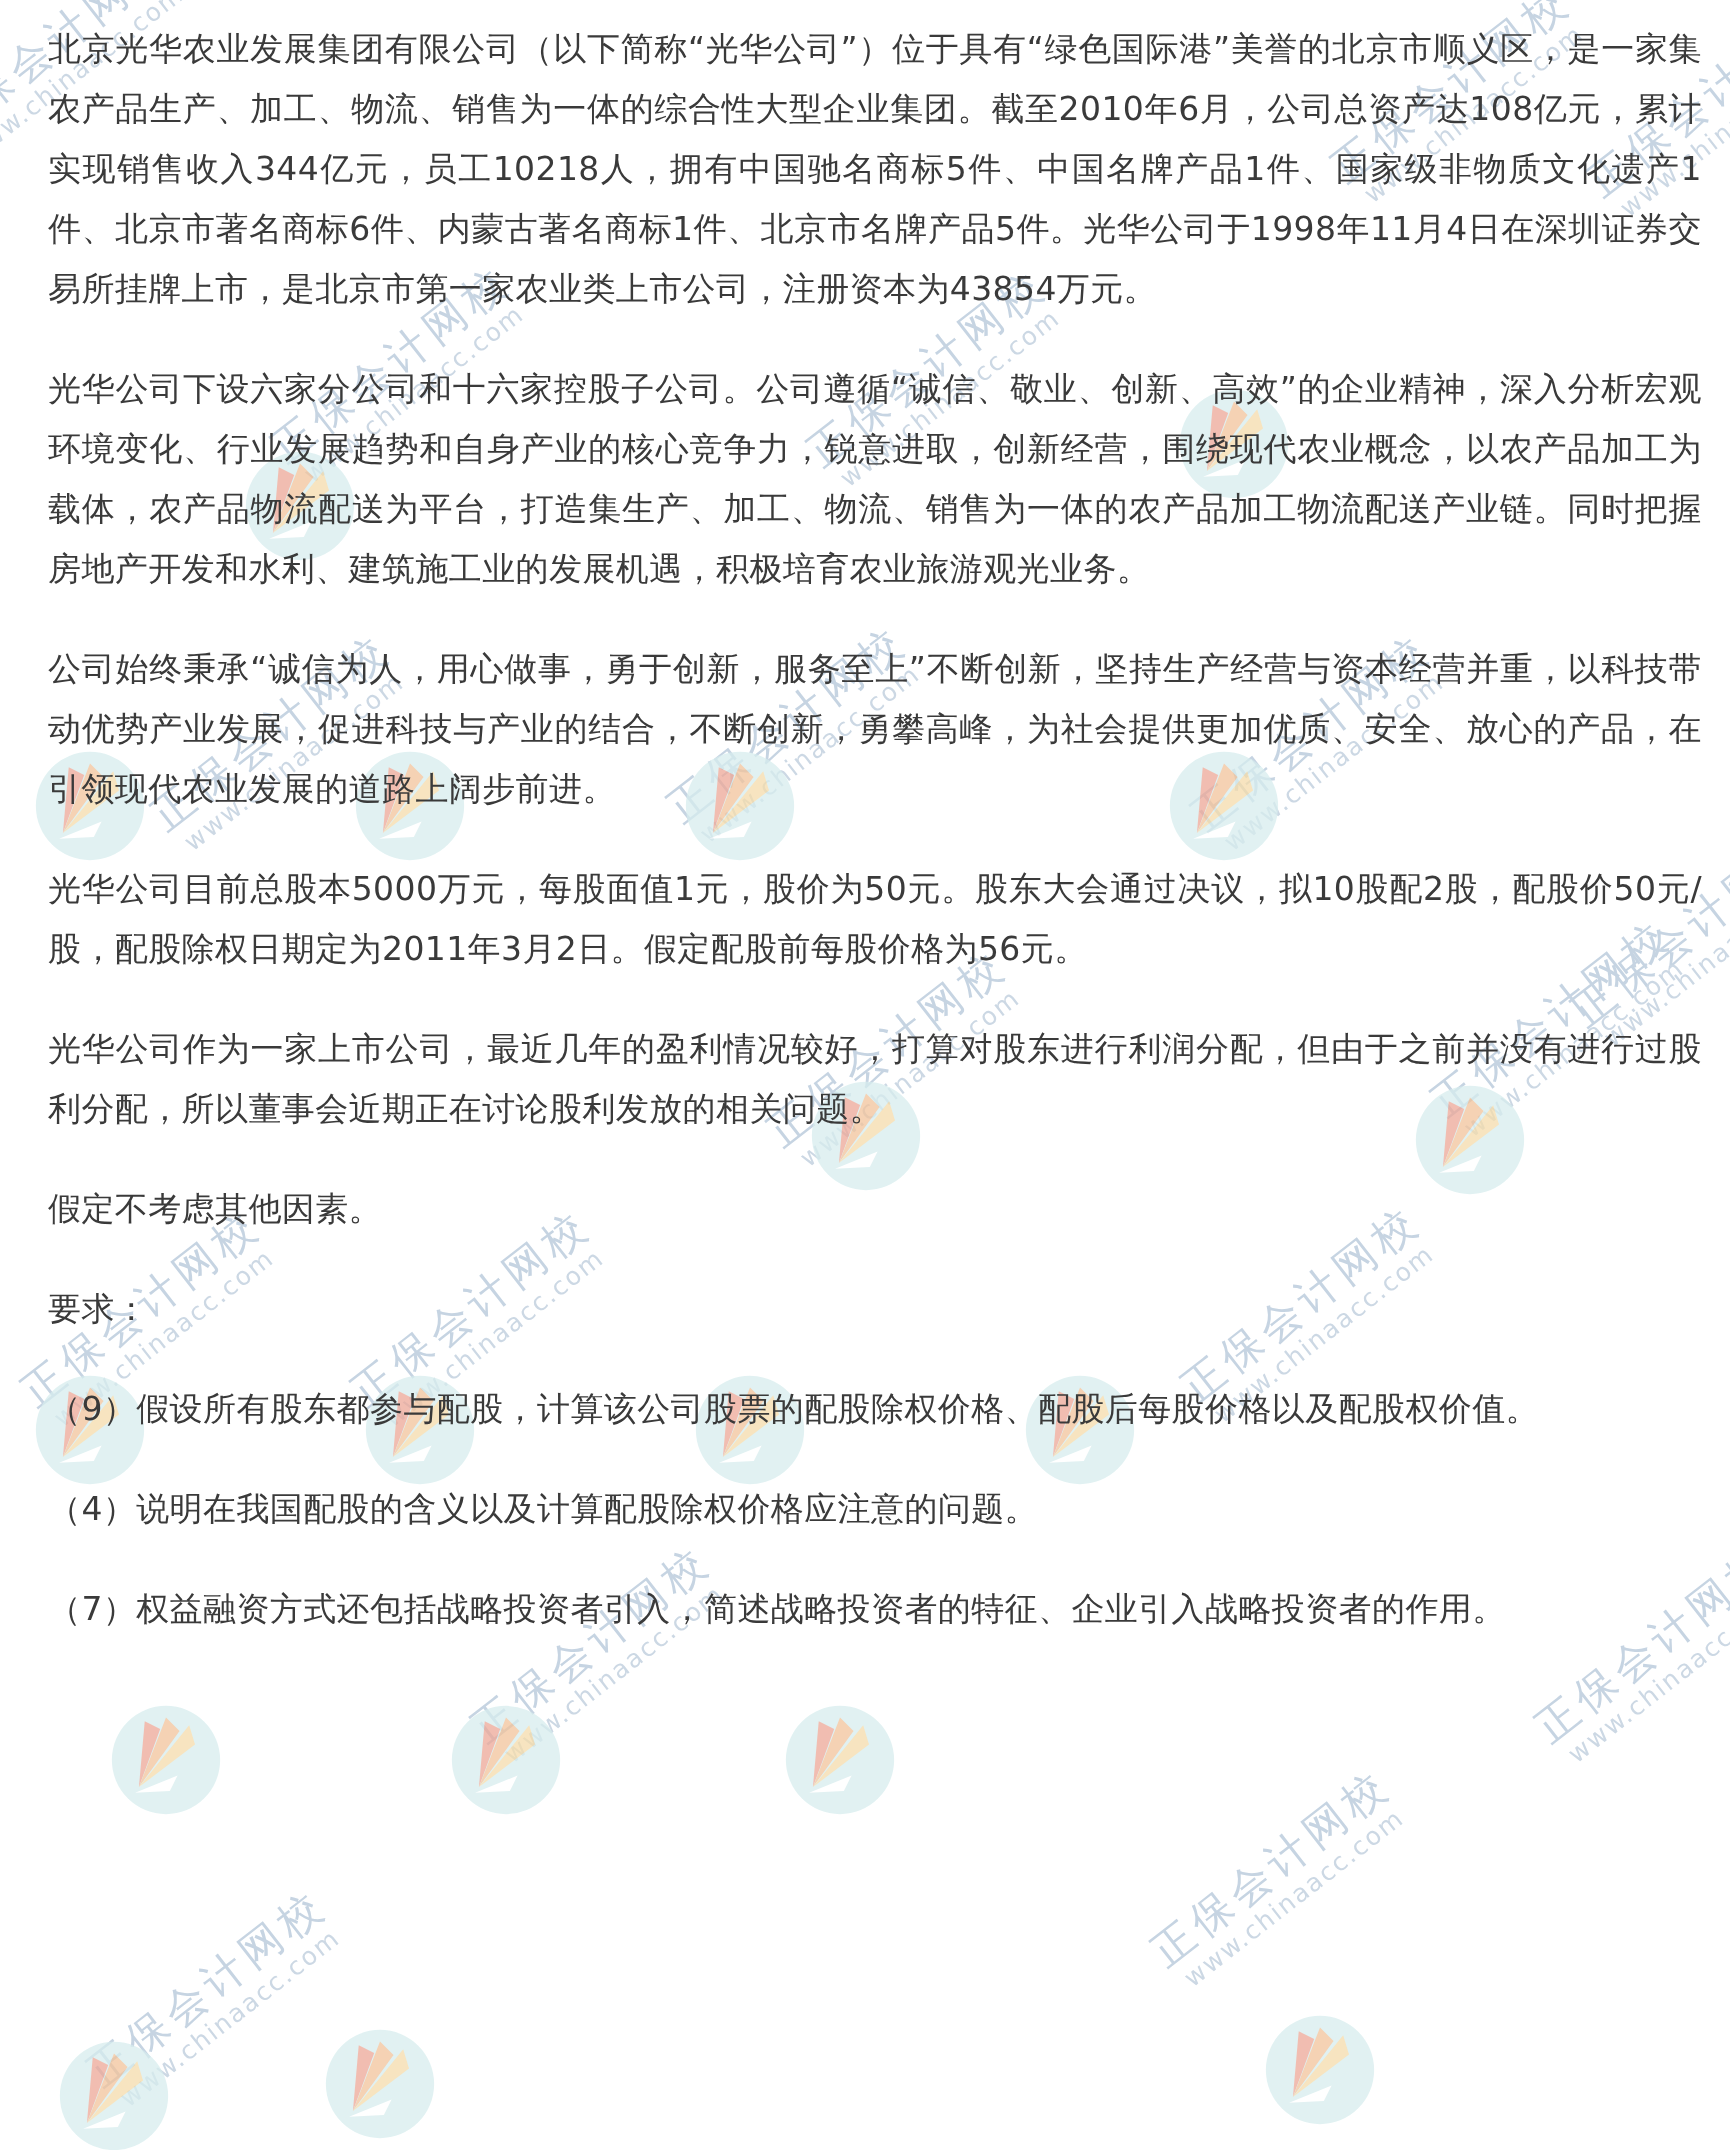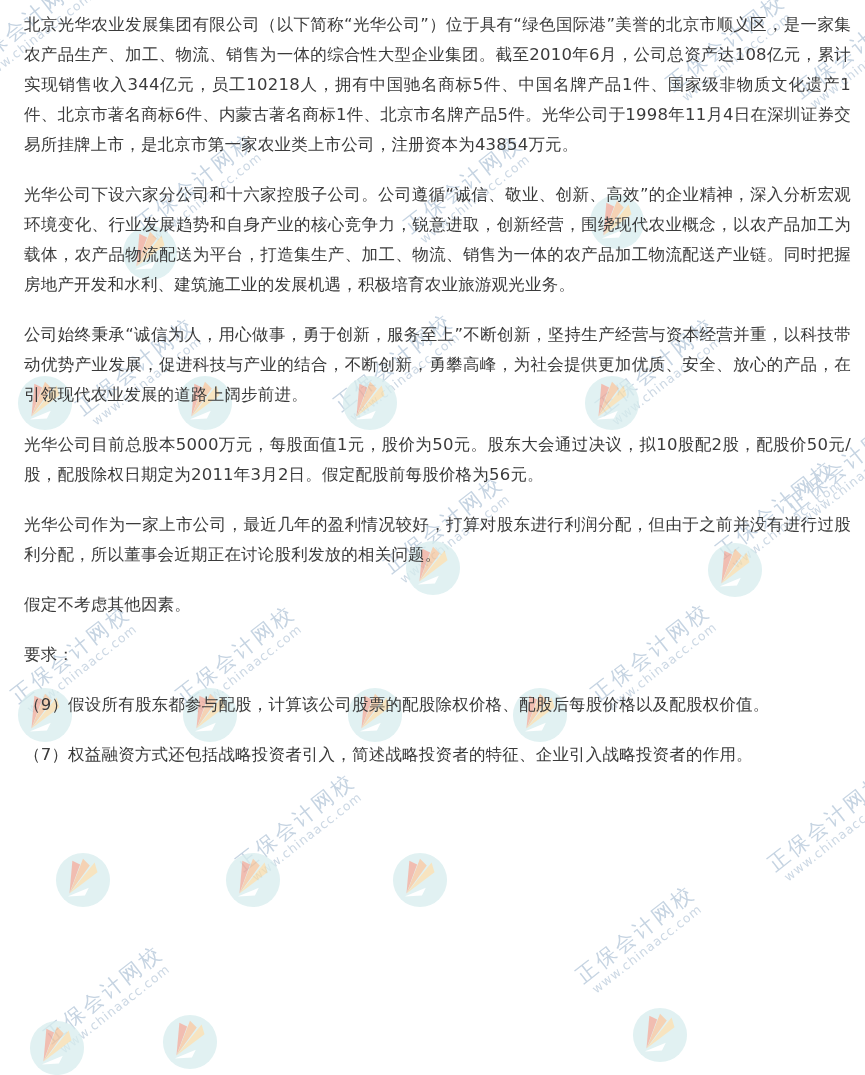--- a/index.html
+++ b/index.html
@@ -322,15 +322,16 @@
     </div>
   <main class="doc" id="doc">
       <p>北京光华农业发展集团有限公司（以下简称“光华公司”）位于具有“绿色国际港”美誉的北京市顺义区，是一家集农产品生产、加工、物流、销售为一体的综合性大型企业集团。截至2010年6月，公司总资产达108亿元，累计实现销售收入344亿元，员工10218人，拥有中国驰名商标5件、中国名牌产品1件、国家级非物质文化遗产1件、北京市著名商标6件、内蒙古著名商标1件、北京市名牌产品5件。光华公司于1998年11月4日在深圳证券交易所挂牌上市，是北京市第一家农业类上市公司，注册资本为43854万元。</p>
       <p>光华公司下设六家分公司和十六家控股子公司。公司遵循“诚信、敬业、创新、高效”的企业精神，深入分析宏观环境变化、行业发展趋势和自身产业的核心竞争力，锐意进取，创新经营，围绕现代农业概念，以农产品加工为载体，农产品物流配送为平台，打造集生产、加工、物流、销售为一体的农产品加工物流配送产业链。同时把握房地产开发和水利、建筑施工业的发展机遇，积极培育农业旅游观光业务。</p>
       <p>公司始终秉承“诚信为人，用心做事，勇于创新，服务至上”不断创新，坚持生产经营与资本经营并重，以科技带动优势产业发展，促进科技与产业的结合，不断创新，勇攀高峰，为社会提供更加优质、安全、放心的产品，在引领现代农业发展的道路上阔步前进。</p>
       <p>光华公司目前总股本5000万元，每股面值1元，股价为50元。股东大会通过决议，拟10股配2股，配股价50元/股，配股除权日期定为2011年3月2日。假定配股前每股价格为56元。</p>
       <p>光华公司作为一家上市公司，最近几年的盈利情况较好，打算对股东进行利润分配，但由于之前并没有进行过股利分配，所以董事会近期正在讨论股利发放的相关问题。</p>
       <p>假定不考虑其他因素。</p>
       <p>要求：</p>
       <p>（9）假设所有股东都参与配股，计算该公司股票的配股除权价格、配股后每股价格以及配股权价值。</p>
+      <p>（4）说明在我国配股的含义以及计算配股除权价格应注意的问题。</p>
       <p>（7）权益融资方式还包括战略投资者引入，简述战略投资者的特征、企业引入战略投资者的作用。</p>
     </main>
 </div>
 
 </body></html>

